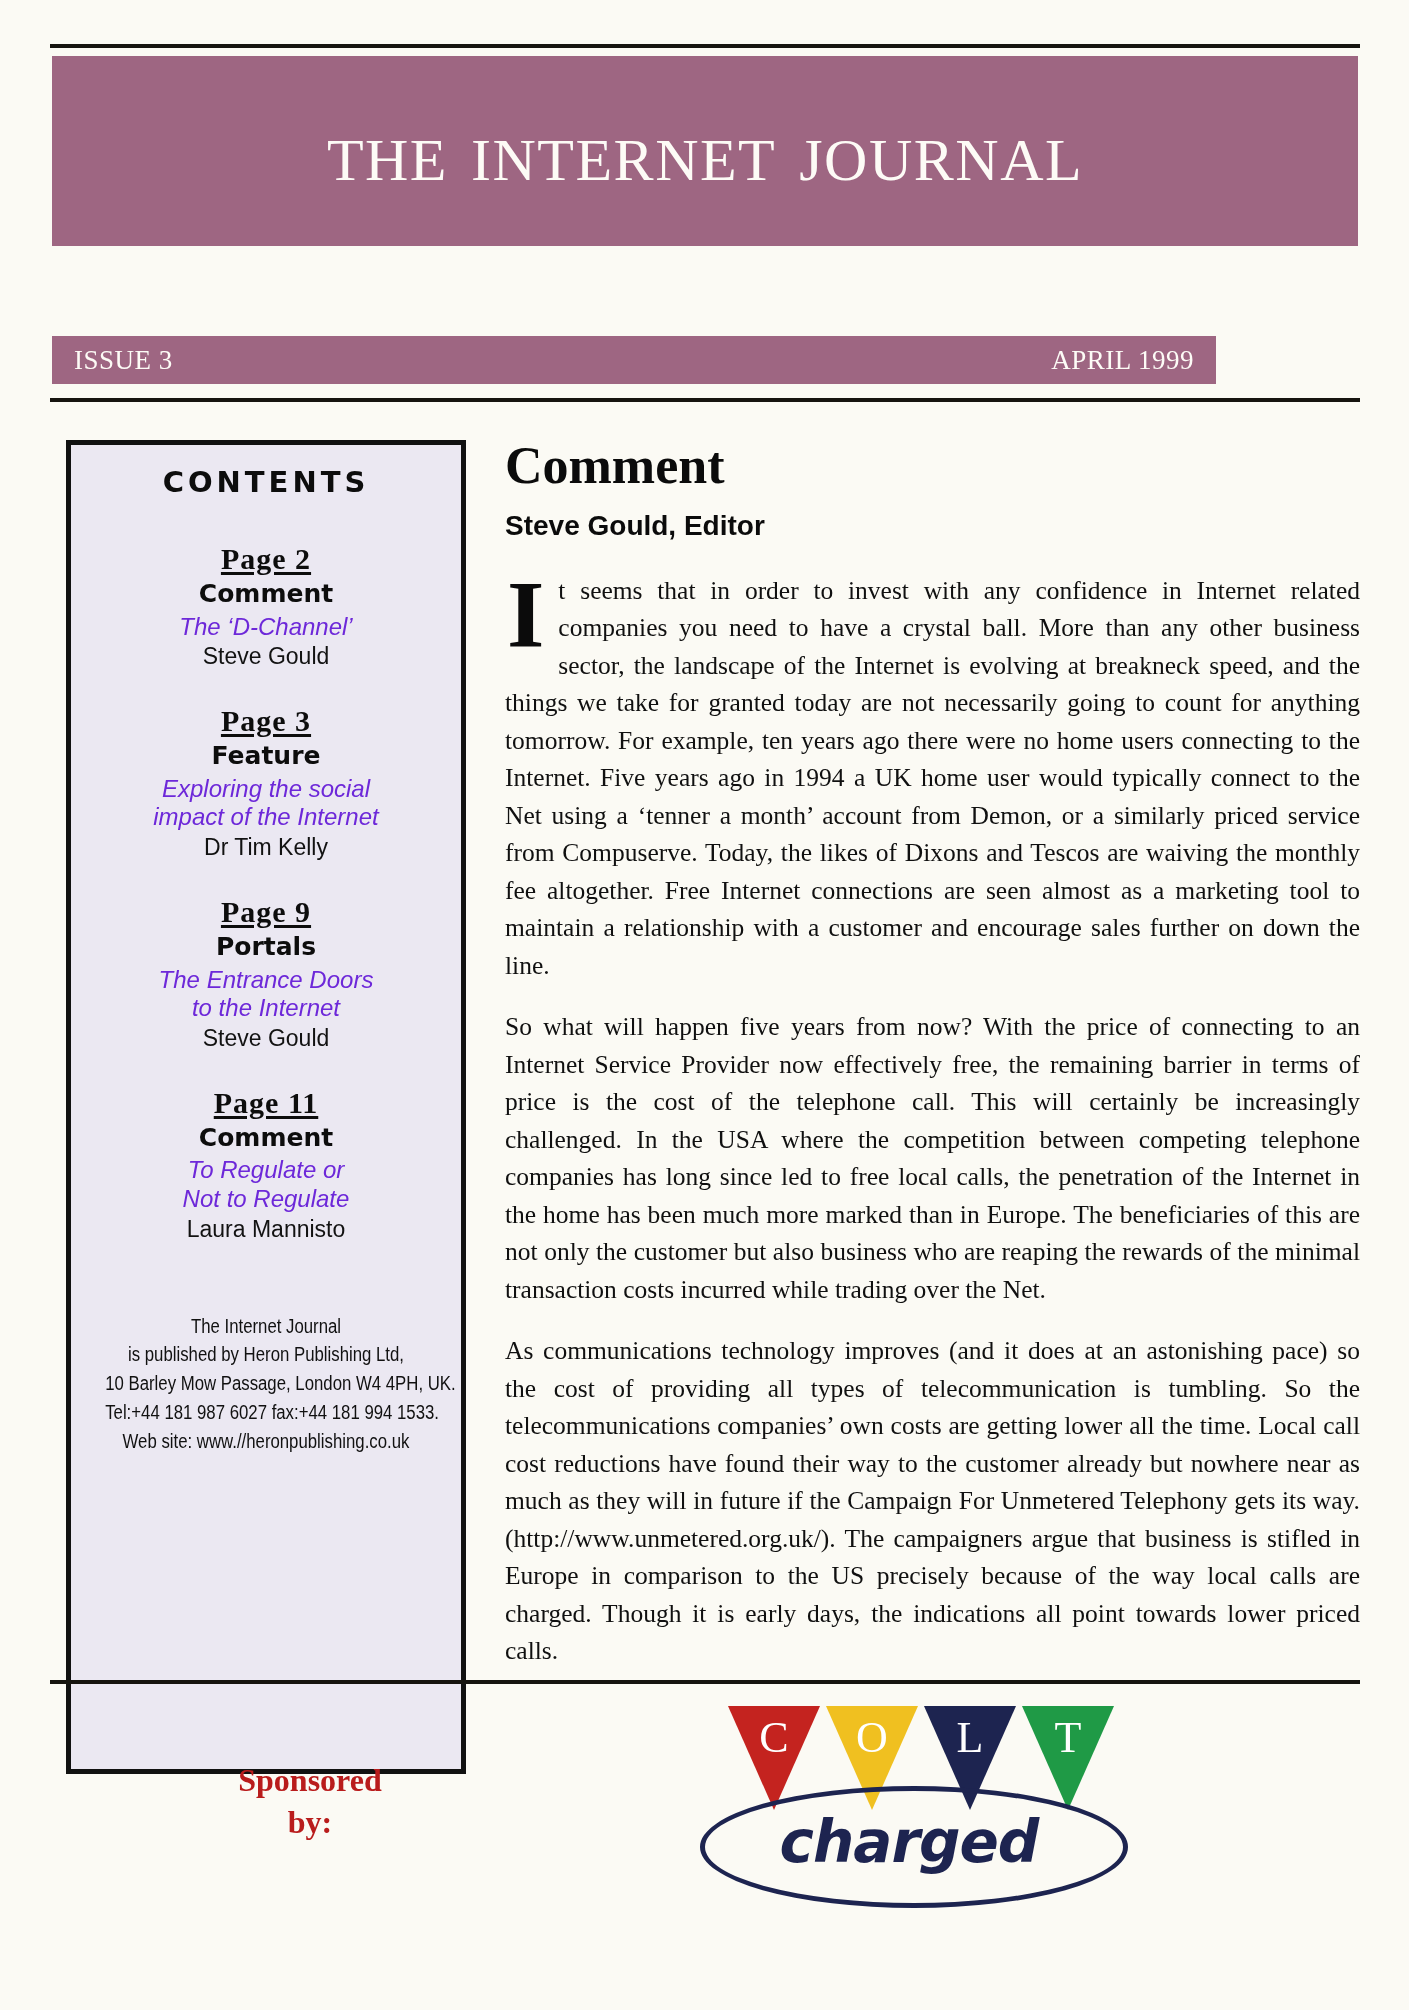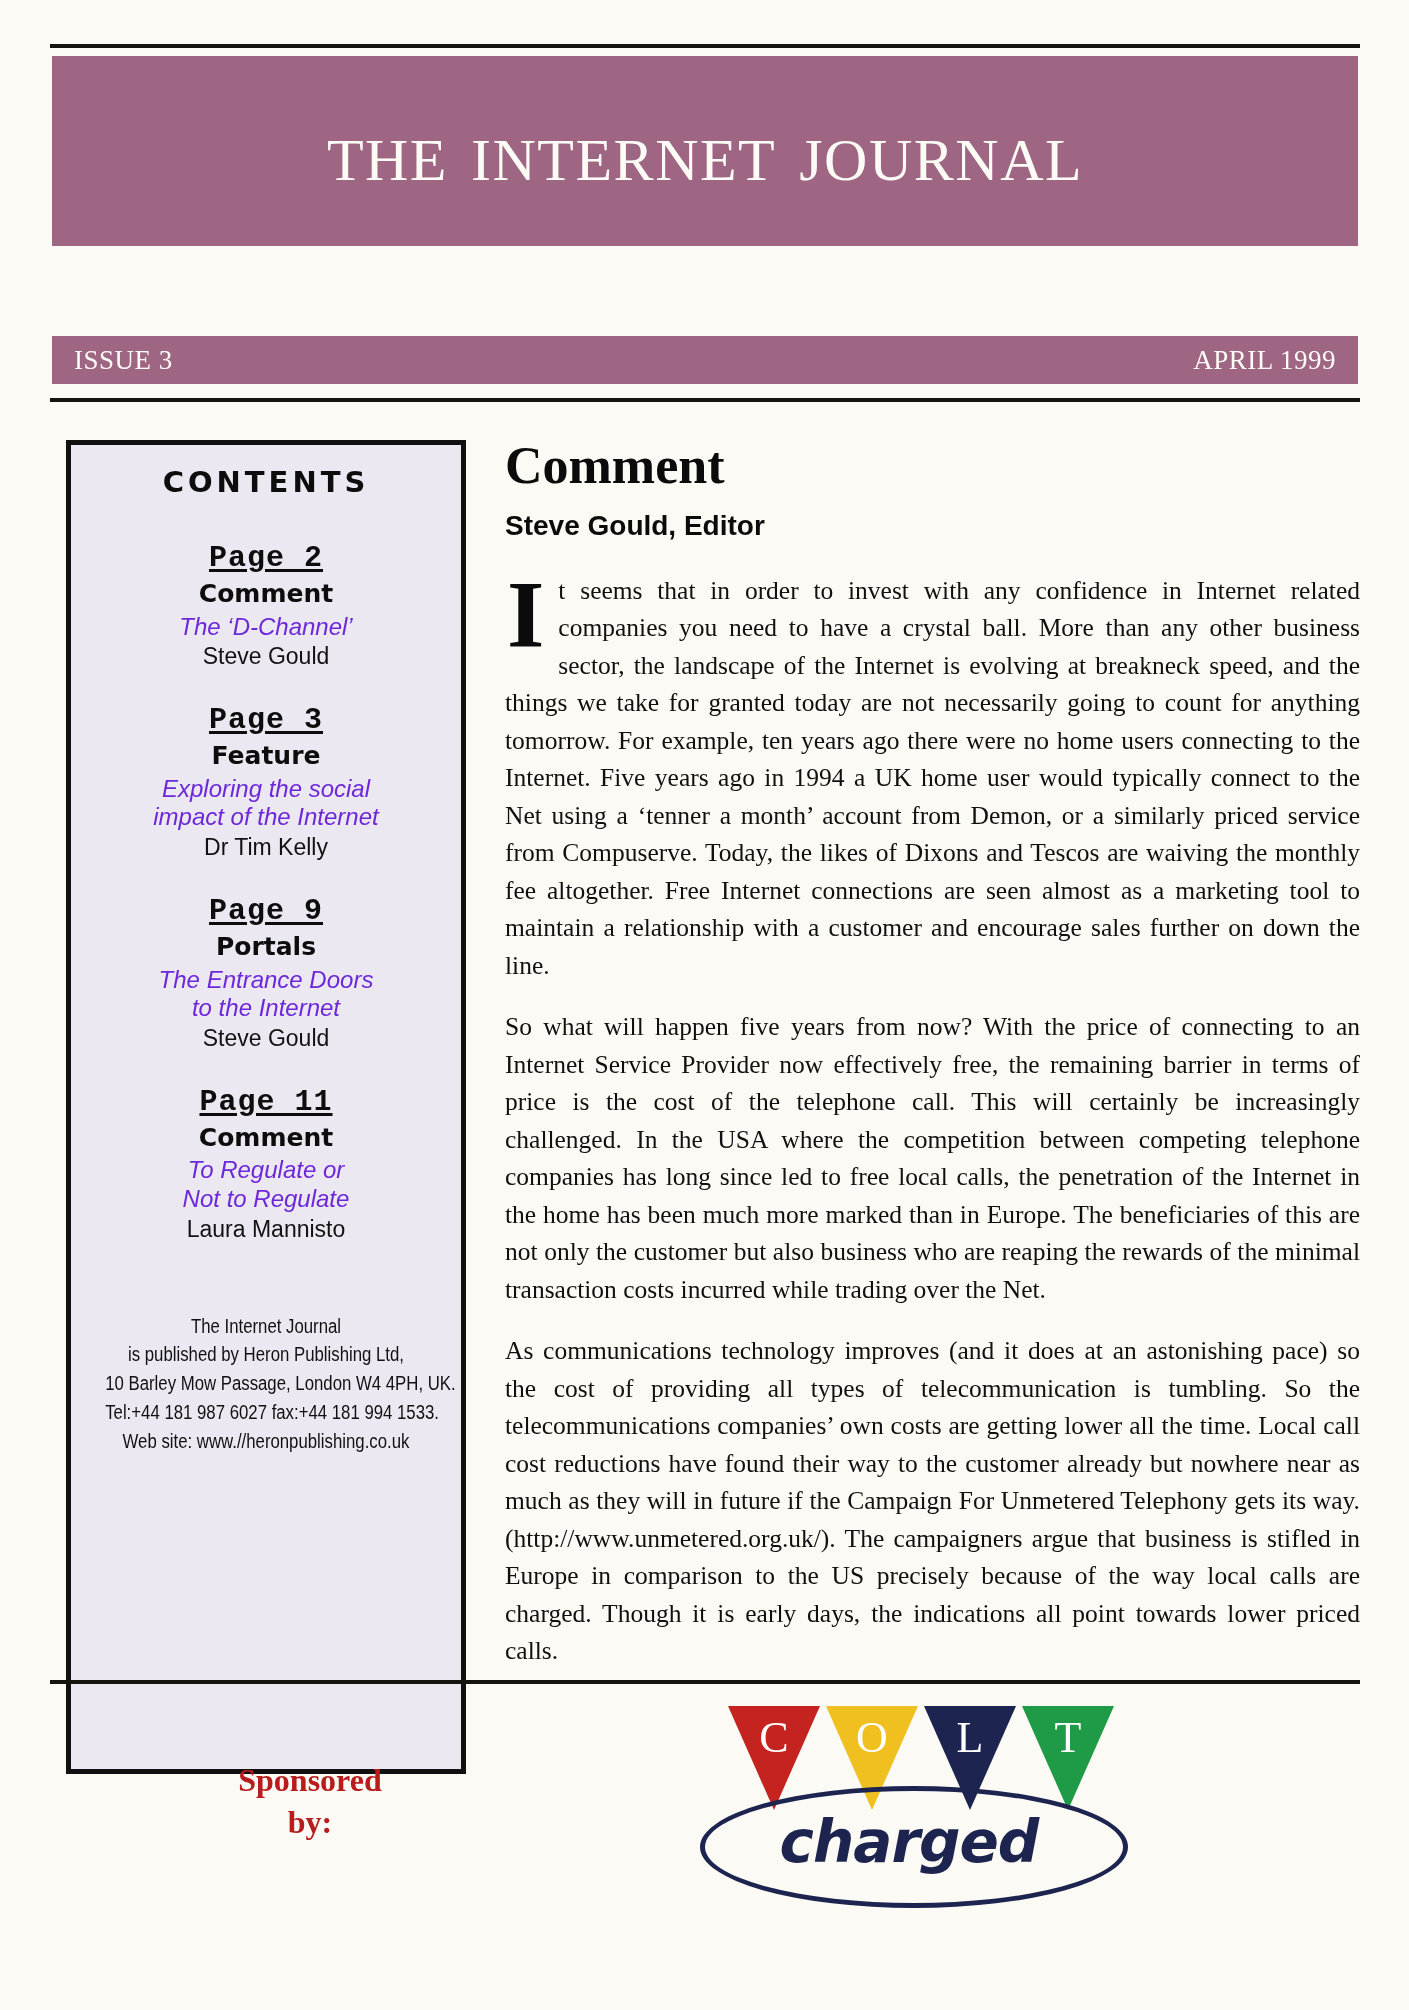--- a/index.html
+++ b/index.html
@@ -49,21 +49,21 @@
     line-height: 1;
     white-space: nowrap;
     font-variant: small-caps;
     text-transform: lowercase;
   }
 
   
   .issue-bar {
     position: absolute;
     left: 52px; top: 336px;
-    width: 1306px; height: 48px;
+    width: 1164px; height: 48px;
     background: #9e6682;
     display: flex;
     align-items: center;
     justify-content: space-between;
     box-sizing: border-box;
     padding: 0 22px;
   }
   .issue-left, .issue-right {
     color: #fdfbf6;
     font-family: "Liberation Serif", serif;
@@ -99,21 +99,21 @@
     color: #0d0d0d;
   }
   .toc-list {
     margin-top: 42px;
   }
   .toc-entry {
     margin-bottom: 32px;
     padding: 0 14px;
   }
   .toc-page {
-    font-family: Liberation Mono, monospace;
+    font-family: Liberation Serif, serif;
     font-weight: bold;
     font-size: 30px;
     letter-spacing: 1px;
     text-decoration: underline;
     text-underline-offset: 3px;
     color: #0d0d0d;
     line-height: 1.18;
   }
   .toc-section {
     font-family: "DejaVu Sans", sans-serif;

